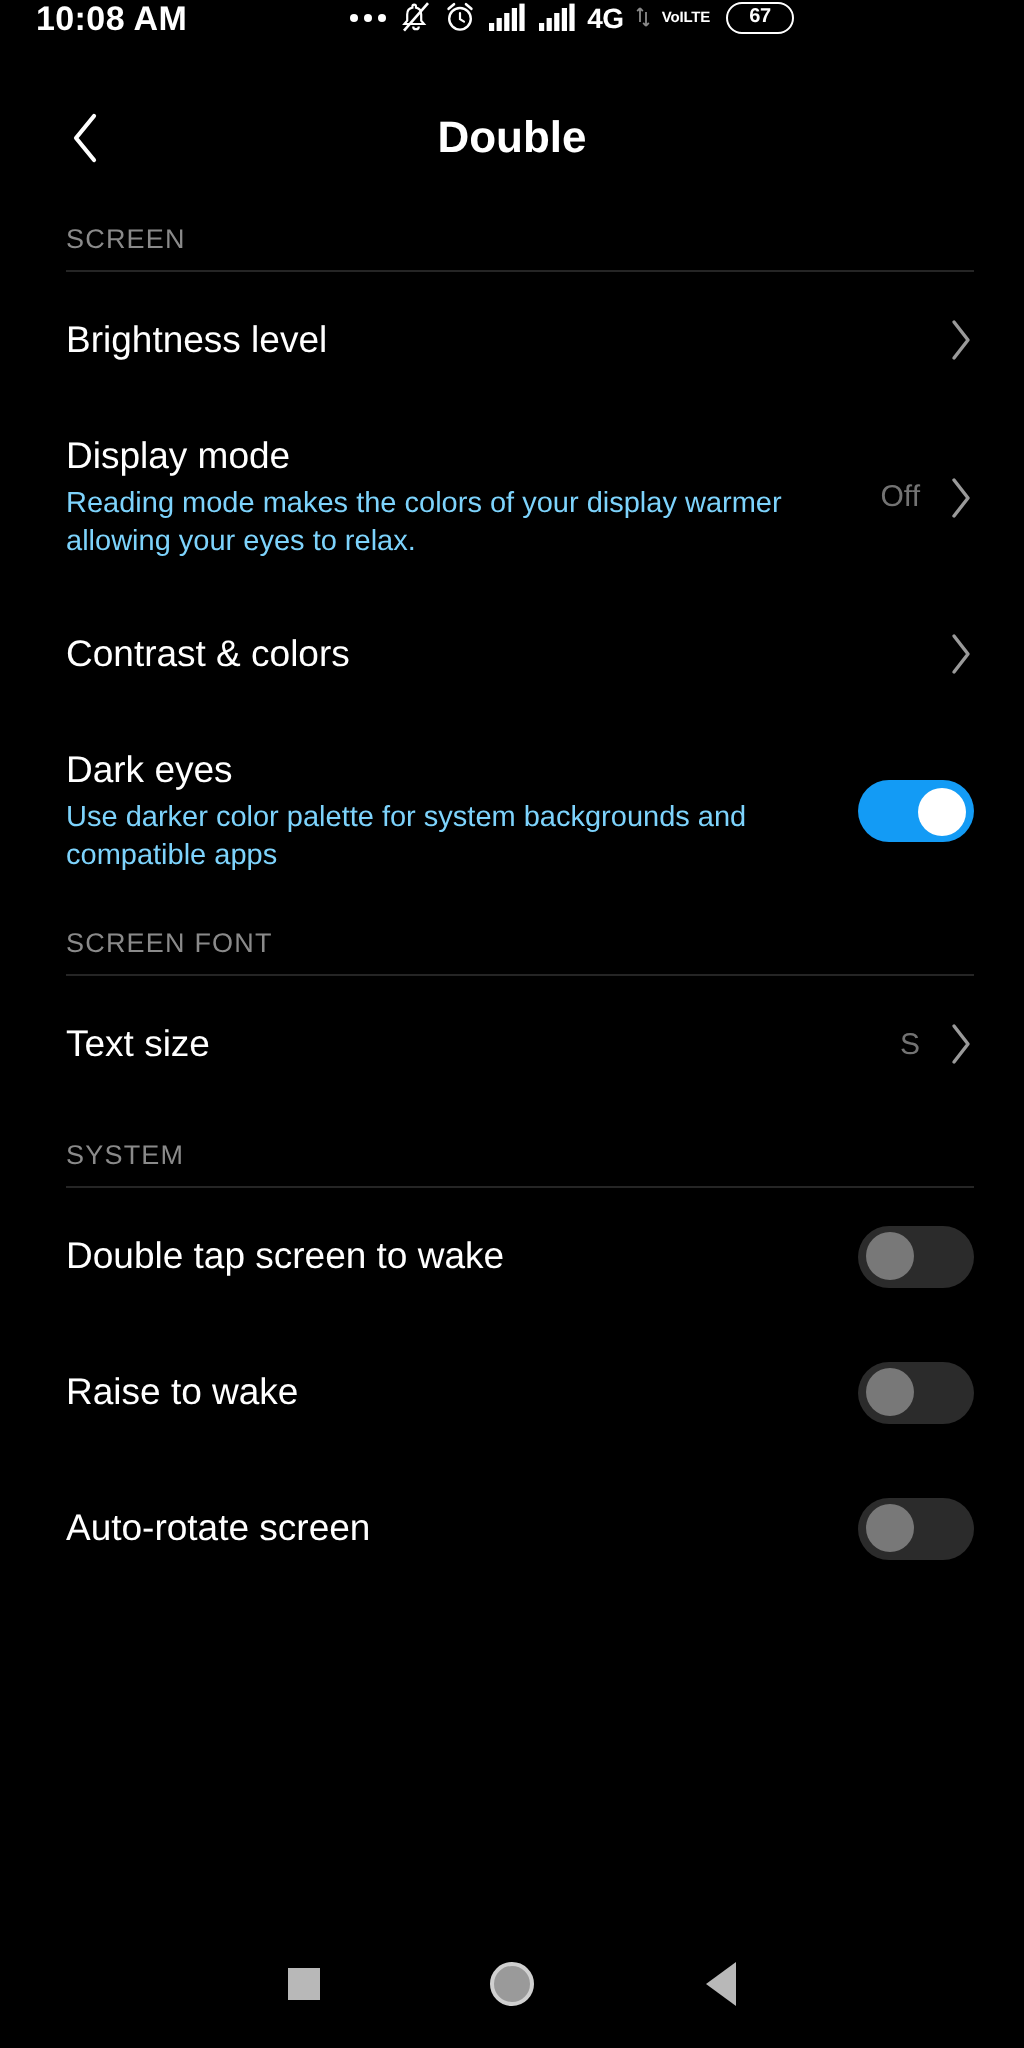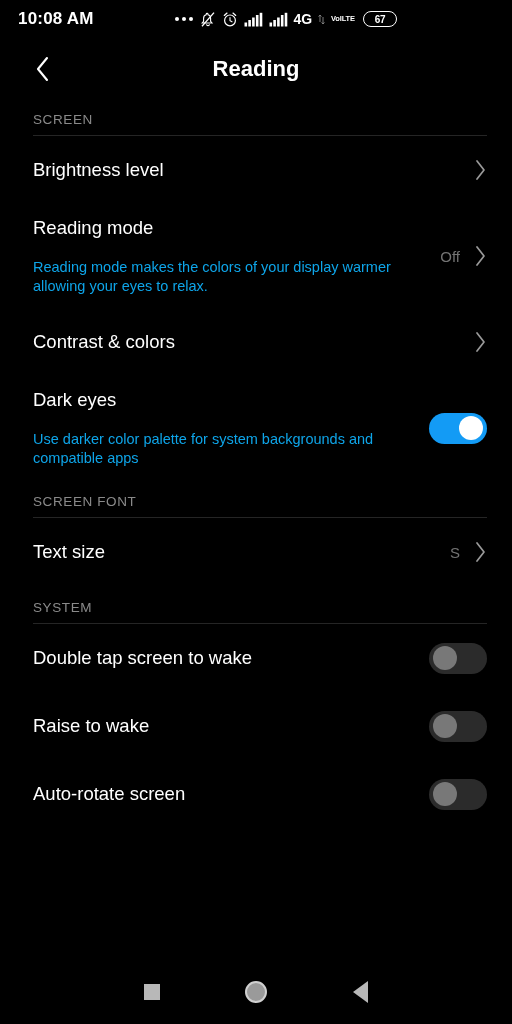--- a/index.html
+++ b/index.html
@@ -11,21 +11,21 @@
     overflow: hidden;
   }
   body { position: relative; }
 
   
   .status-bar {
     position: absolute;
     top: 0; left: 0;
     width: 407px; height: 38px;
     display: flex;
-    align-items: center;
+    align-items: flex-start;
     justify-content: space-between;
     padding: 0 10px 0 18px;
   }
   .status-time {
     font-size: 17px;
     font-weight: bold;
     color: #ffffff;
     letter-spacing: 0.2px;
   }
   .status-icons {
@@ -112,23 +112,23 @@
     padding: 12px 25px 12px 33px;
   }
   .row-text { flex: 1; min-width: 0; padding-right: 10px; }
   .row-title {
     font-size: 18.5px;
     color: #ffffff;
     line-height: 24px;
   }
   .row-desc {
     font-size: 14.5px;
-    color: #0ea5e9;
+    color: #7dd3fc;
     line-height: 19px;
-    margin-top: 18px;
+    margin-top: 3px;
     max-width: 382px;
   }
   .row-value {
     font-size: 15px;
     color: #737373;
     margin-right: 14px;
     white-space: nowrap;
   }
   .chev { flex: 0 0 auto; display: flex; align-items: center; }
 
@@ -252,21 +252,21 @@
     </span>
   </div>
 </div>
 
 <div class="app-bar">
   <div class="back-btn">
     <svg width="20" height="30" viewBox="0 0 20 30">
       <path d="M14 4 L5 15 L14 26" fill="none" stroke="#ffffff" stroke-width="2.1" stroke-linecap="round" stroke-linejoin="round"></path>
     </svg>
   </div>
-  <div class="page-title">Reading</div>
+  <div class="page-title">Double</div>
 </div>
 
 <div class="content">
 
   <div>
     <div class="section-header">SCREEN</div>
     <div class="divider"></div>
 
     <div class="row">
       <div class="row-text">
@@ -274,21 +274,21 @@
       </div>
       <div class="chev">
         <svg width="13" height="22" viewBox="0 0 13 22">
           <path d="M3 2 L10 11 L3 20" fill="none" stroke="#9a9a9a" stroke-width="1.7" stroke-linecap="round" stroke-linejoin="round"></path>
         </svg>
       </div>
     </div>
 
     <div class="row tall">
       <div class="row-text">
-        <div class="row-title">Reading mode</div>
+        <div class="row-title">Display mode</div>
         <div class="row-desc">Reading mode makes the colors of your display warmer allowing your eyes to relax.</div>
       </div>
       <div class="row-value">Off</div>
       <div class="chev">
         <svg width="13" height="22" viewBox="0 0 13 22">
           <path d="M3 2 L10 11 L3 20" fill="none" stroke="#9a9a9a" stroke-width="1.7" stroke-linecap="round" stroke-linejoin="round"></path>
         </svg>
       </div>
     </div>
 

